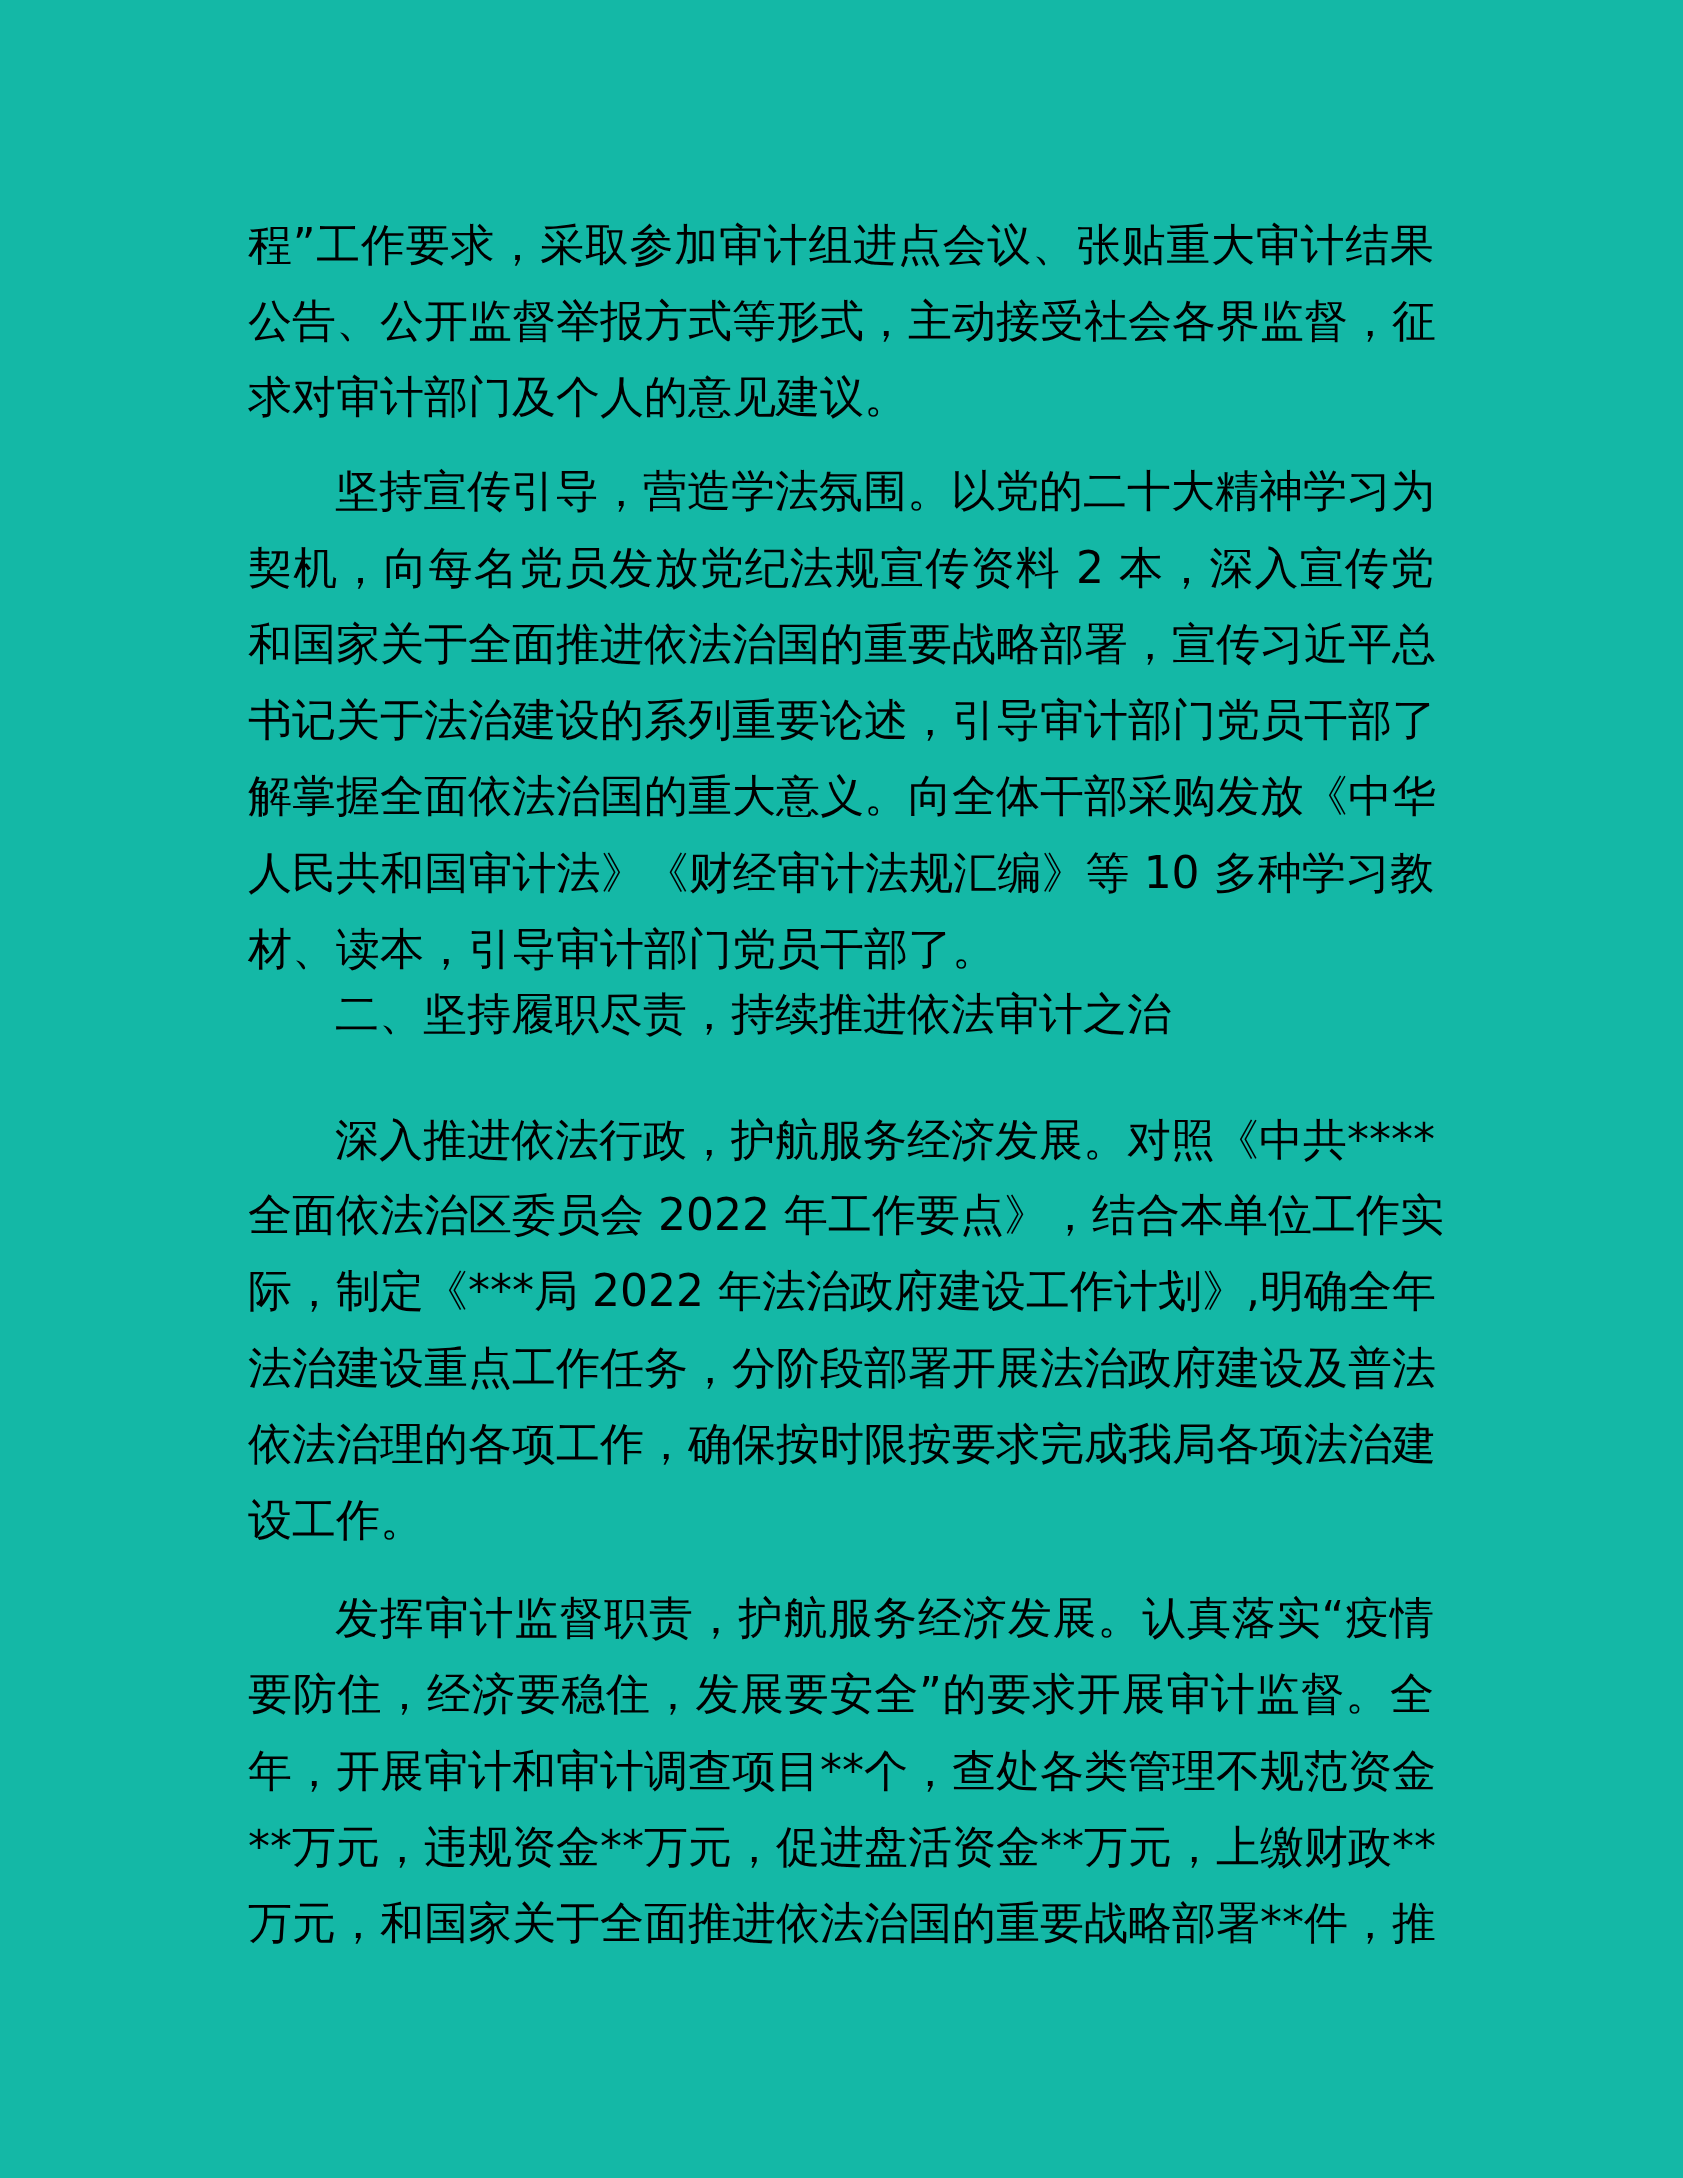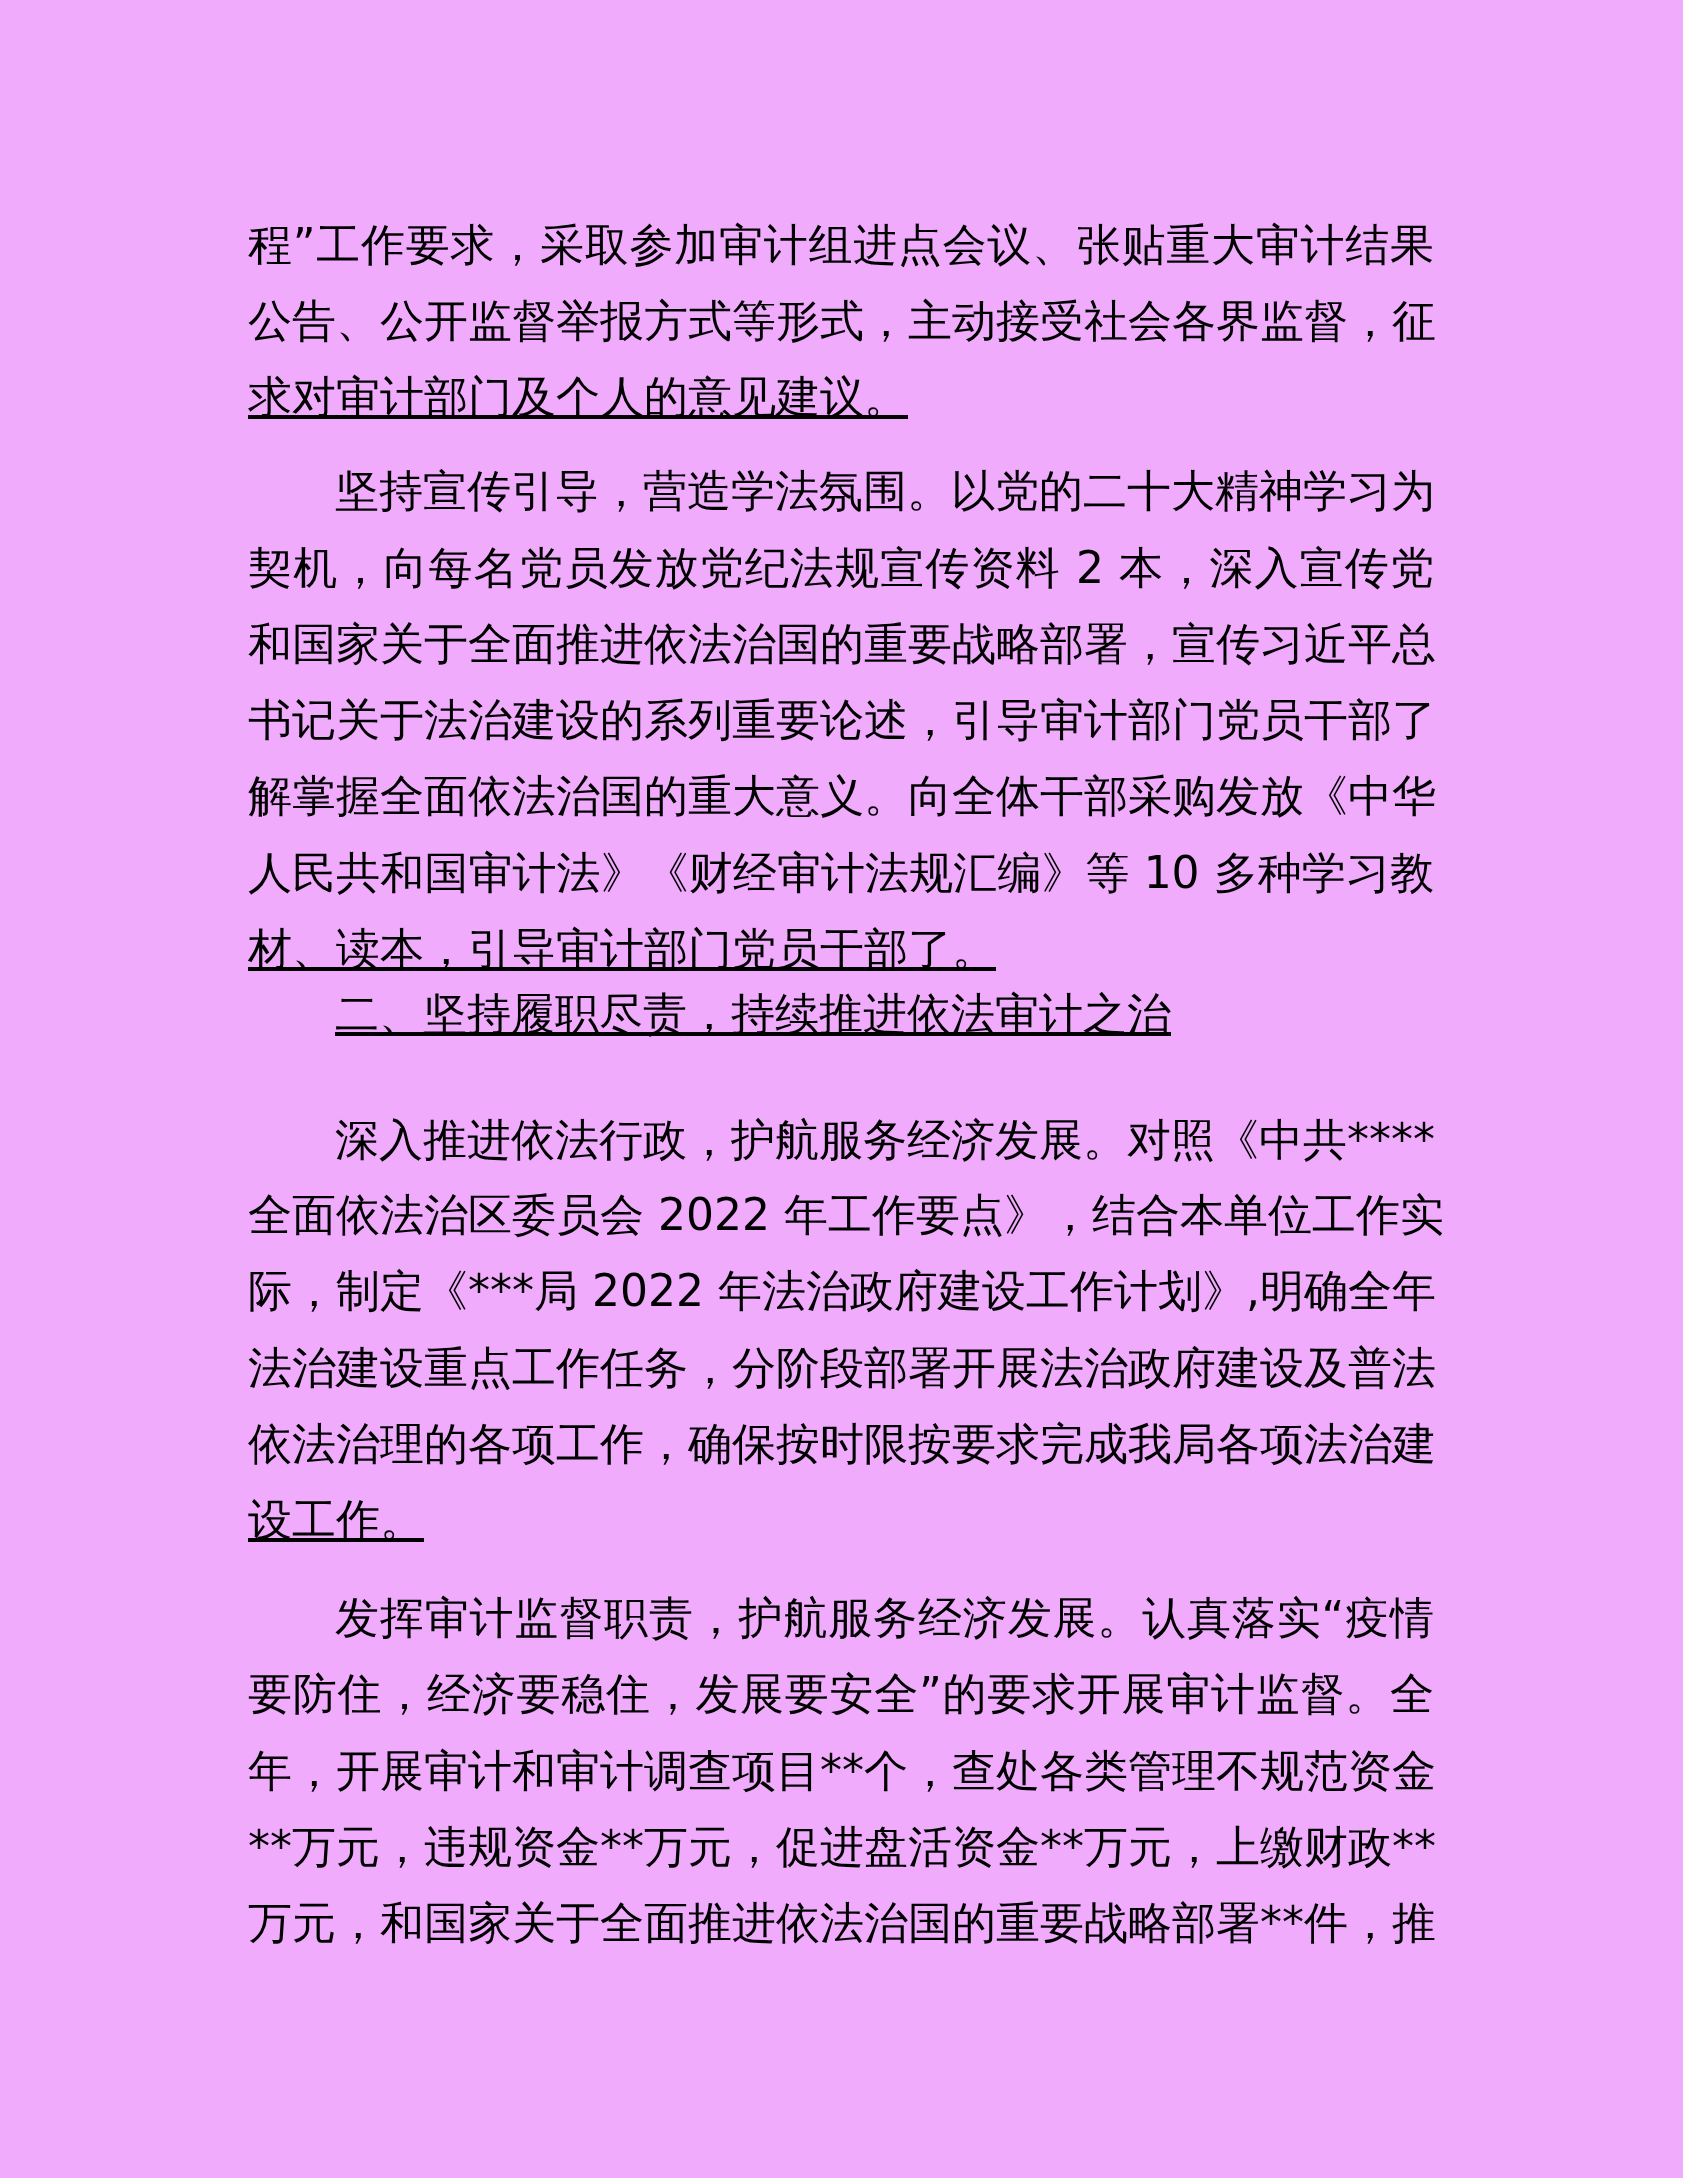--- a/index.html
+++ b/index.html
@@ -14,42 +14,41 @@
       overflow: hidden;
       font-family: "DejaVu Sans", "Liberation Sans", sans-serif;
       color: #000000;
     }
     .page {
       position: absolute;
       left: 0;
       top: 0;
       width: 1683px;
       height: 2178px;
-      background: #f0abfc;
+      background: #14b8a6;
     }
     .line {
       position: absolute;
       left: 248px;
       width: 1186px;
       height: 76px;
       line-height: 76px;
       font-size: 44px;
       white-space: nowrap;
       text-align: justify;
       text-align-last: justify;
       color: #000;
     }
     .line.indent {
       left: 335px;
       width: 1099px;
     }
     .line.last {
       text-align: left;
       text-align-last: left;
-      text-decoration: underline;
     }
   </style>
 </head>
 <body>
 
 <div class="page">
 
   <div>
     <div class="line" style="top:207px">程”工作要求，采取参加审计组进点会议、张贴重大审计结果</div>
     <div class="line" style="top:283px">公告、公开监督举报方式等形式，主动接受社会各界监督，征</div>

